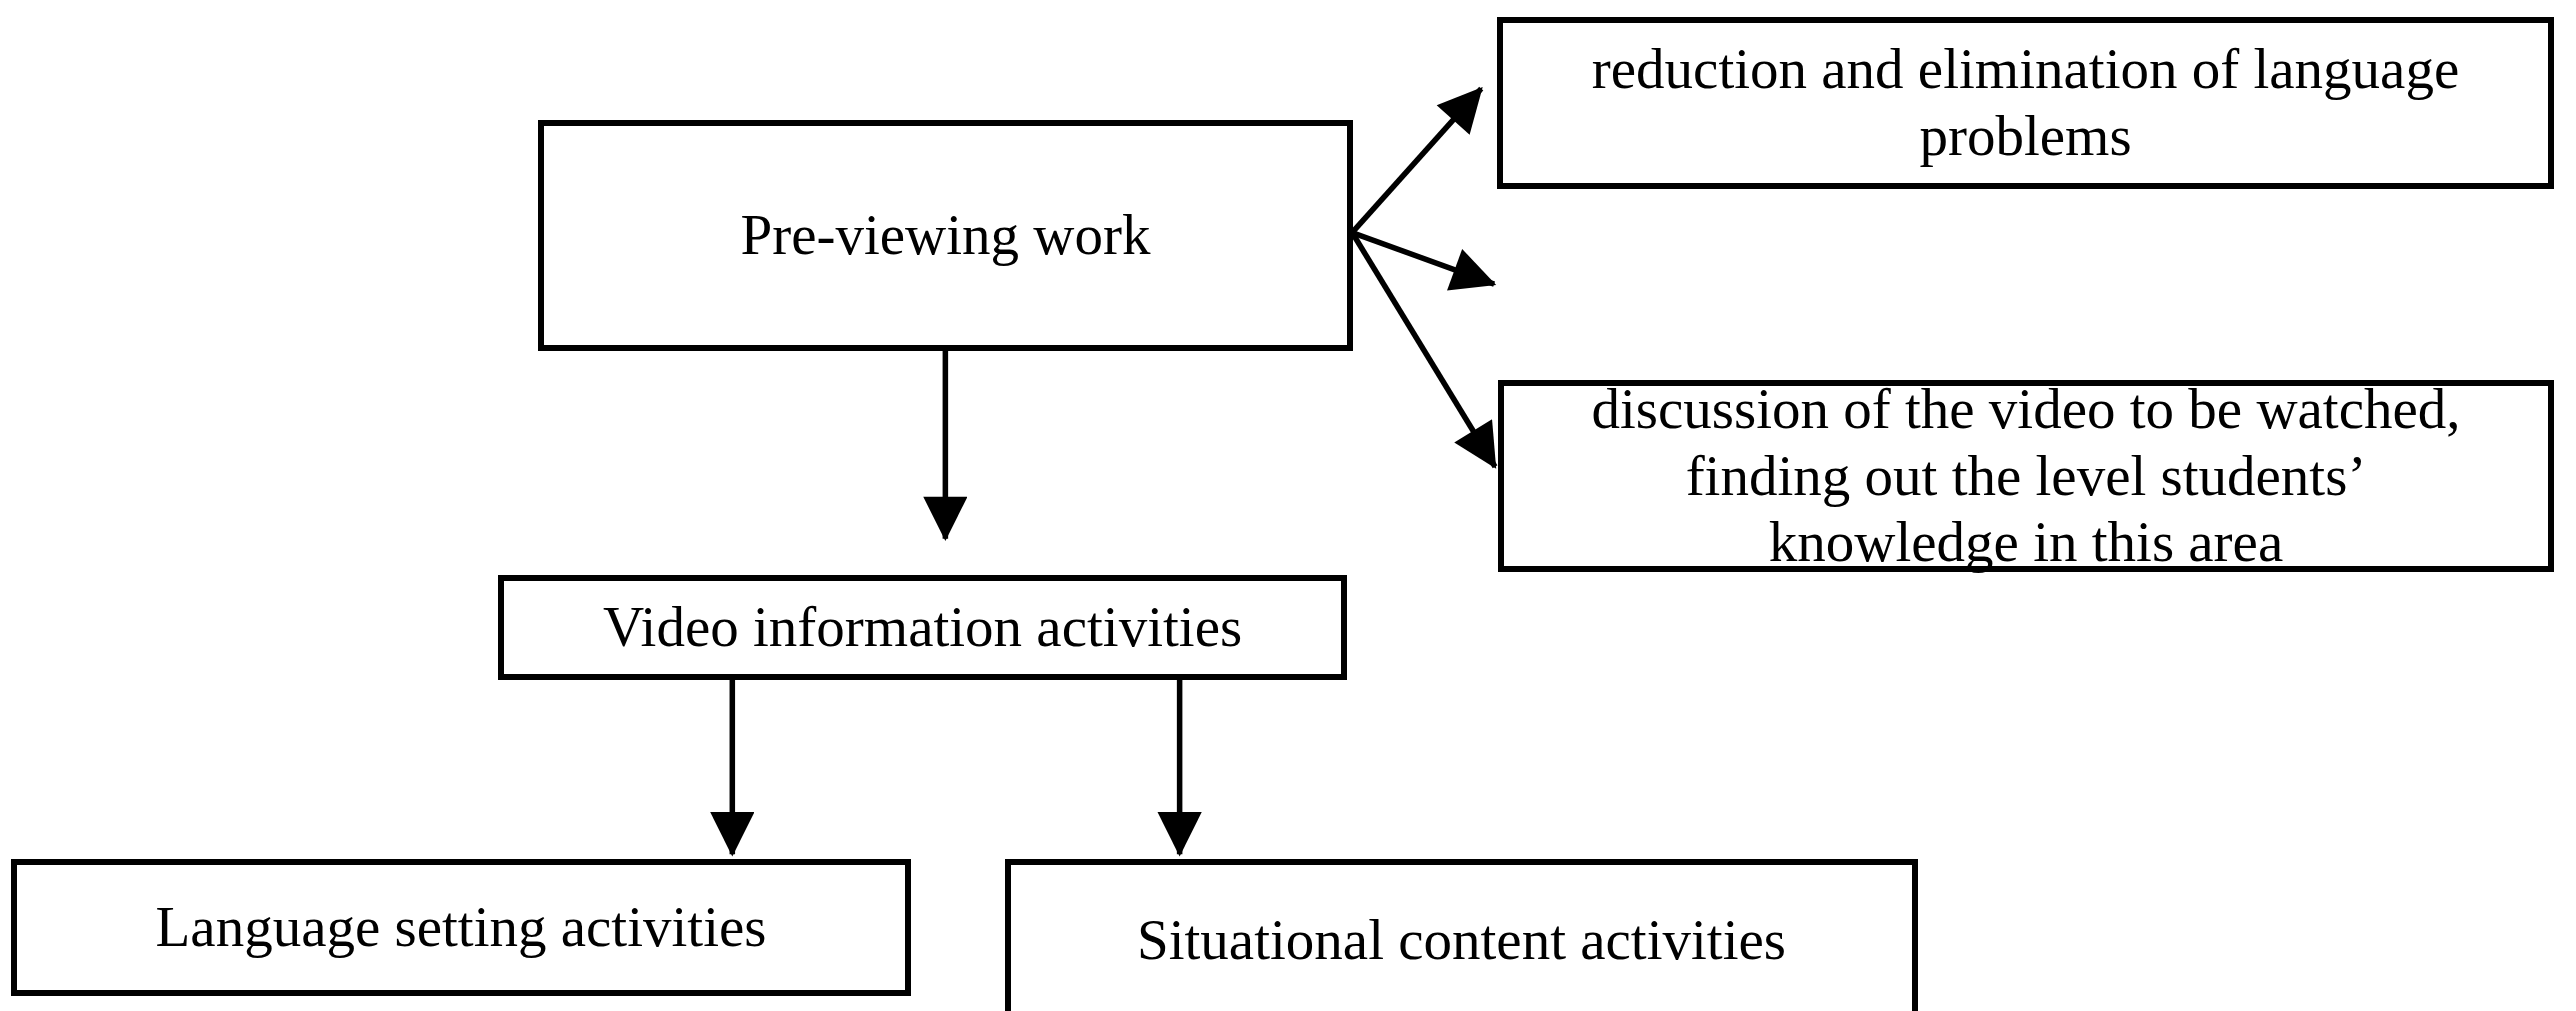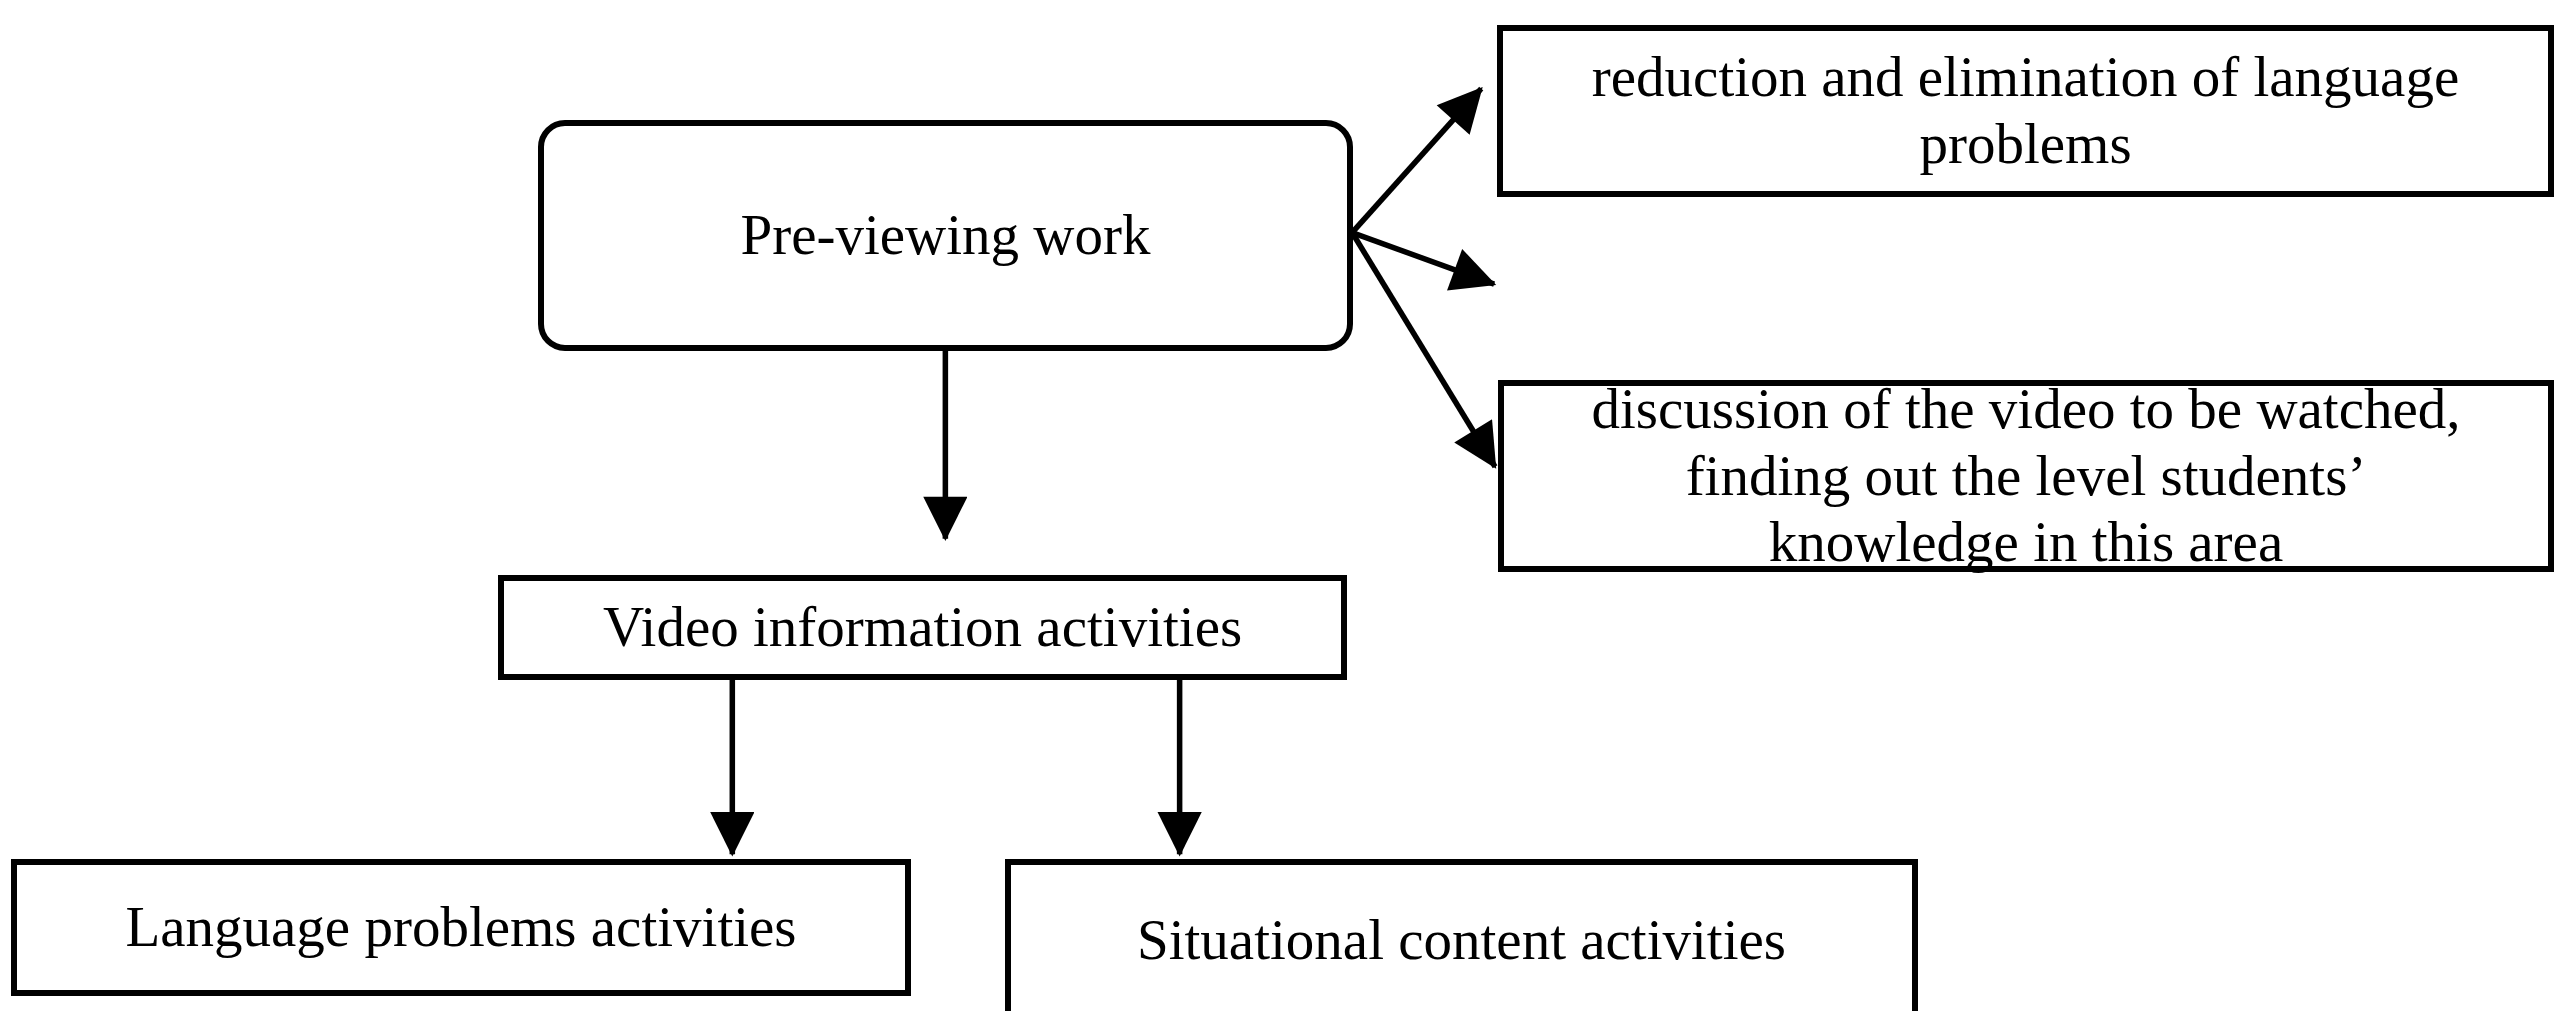--- a/index.html
+++ b/index.html
@@ -34,22 +34,22 @@
     justify-content: center;
     text-align: center;
   }
   .node-label {
     font-size: 57px;
     line-height: 1.17;
     white-space: pre-line;
     padding: 0 18.4px;
   }
   
-  #box-pre-viewing   { left:  538px; top: 120px; width:  815px; height: 231px; border-radius: 27px; }
-  #box-reduction     { left: 1497px; top:  16.6px; width: 1057px; height: 172px; margin-top: 8px; }
+  #box-pre-viewing   { left:  538px; top: 120px; width:  815px; height: 231px; }
+  #box-reduction     { left: 1497px; top:  16.6px; width: 1057px; height: 172px; }
   #box-setting       { left: 1499px; top: 235px; width: 1055px; height: 109px; }
   #box-discussion    { left: 1498px; top: 380px; width: 1056px; height: 192px; }
   #box-video-info    { left:  498px; top: 543px; width:  849px; height: 105px; margin-top: 32px; }
   #box-language      { left:   11px; top: 859px; width:  900px; height: 137px; }
   #box-situational   { left: 1005px; top: 859px; width:  913px; height: 162px; }
 </style>
 </head>
 <body>
 
 <div class="canvas">
@@ -82,21 +82,21 @@
     <span class="node-label">discussion of the video to be watched,
 finding out the level students’
 knowledge in this area</span>
   </div>
 
   <div class="node" id="box-video-info">
     <span class="node-label">Video information activities</span>
   </div>
 
   <div class="node" id="box-language">
-    <span class="node-label">Language problems activities</span>
+    <span class="node-label">Language setting activities</span>
   </div>
 
   <div class="node" id="box-situational">
     <span class="node-label">Situational content activities</span>
   </div>
 
 </div>
 
 
 </body></html>

